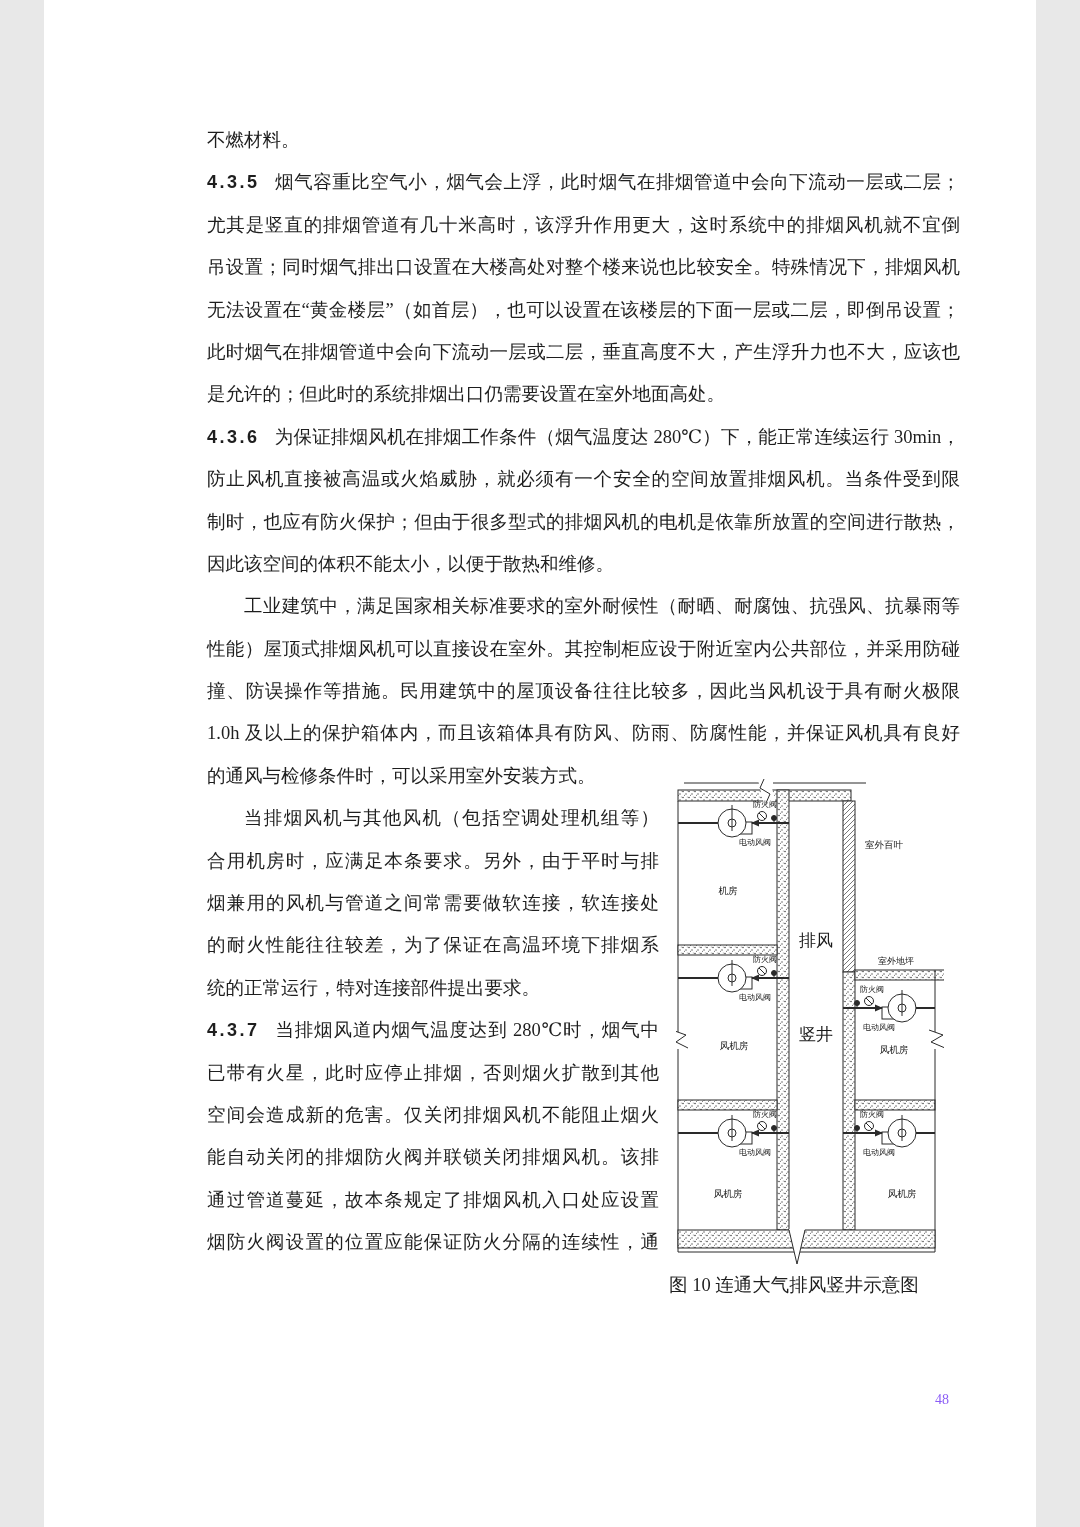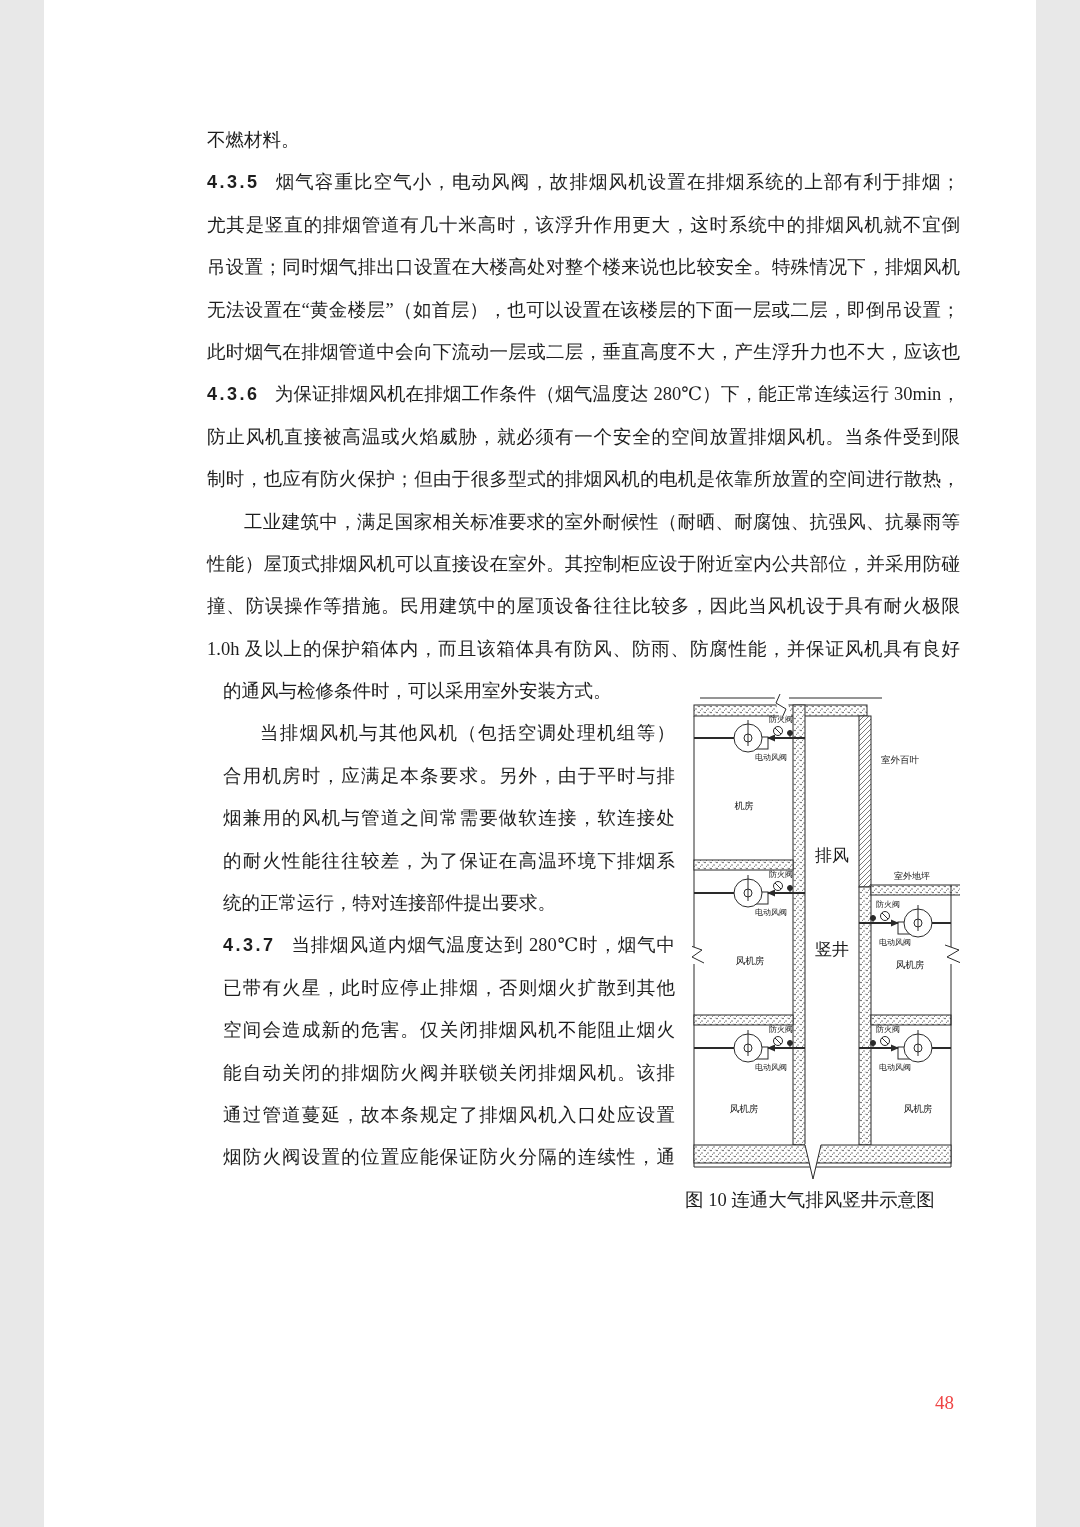--- a/index.html
+++ b/index.html
@@ -23,56 +23,58 @@
   .line.pend{text-align-last:left;}
   .line.indent{text-indent:37px;}
   b.sec{
     font-family:"Liberation Sans","DejaVu Sans",sans-serif;
     font-weight:bold;
     font-size:18px;
     letter-spacing:2.5px;
     margin-right:15px;
   }
   .wrap-region{display:flex;}
-  .left-col{width:452px;margin-left:16px;}
+  .left-col{width:452px;}
   .left-col .line{width:452px;}
   .figure-col{width:301px;}
   .figure-col svg{display:block;margin:23px 0 0 17px;}
   .caption{
     margin-top:2px;
     width:290px;
     margin-left:10px;
     font-size:18.5px;
     line-height:26px;
     color:#1e1e1e;
   }
   .page-number{
     position:absolute;
     left:891px;top:1392px;
-    font-size:19px;
-    color:#ef4444;
+    font-size:14px;
+    color:#8b5cf6;
   }
   svg text{fill:#1a1a1a;font-family:"Liberation Serif","DejaVu Serif",serif;}
 </style>
 </head>
 <body>
 
 <div class="page">
   <div class="content">
 
     <div>
       <div class="line pend">不燃材料。</div>
-      <div class="line"><b class="sec">4.3.5</b><span>烟气容重比空气小，电动风阀，故排烟风机设置在排烟系统的上部有利于排烟；</span></div>
+      <div class="line"><b class="sec">4.3.5</b><span>烟气容重比空气小，烟气会上浮，此时烟气在排烟管道中会向下流动一层或二层；</span></div>
       <div class="line">尤其是竖直的排烟管道有几十米高时，该浮升作用更大，这时系统中的排烟风机就不宜倒</div>
       <div class="line">吊设置；同时烟气排出口设置在大楼高处对整个楼来说也比较安全。特殊情况下，排烟风机</div>
       <div class="line">无法设置在“黄金楼层”（如首层），也可以设置在该楼层的下面一层或二层，即倒吊设置；</div>
       <div class="line">此时烟气在排烟管道中会向下流动一层或二层，垂直高度不大，产生浮升力也不大，应该也</div>
+      <div class="line pend">是允许的；但此时的系统排烟出口仍需要设置在室外地面高处。</div>
       <div class="line"><b class="sec">4.3.6</b><span>为保证排烟风机在排烟工作条件（烟气温度达 280℃）下，能正常连续运行 30min，</span></div>
       <div class="line">防止风机直接被高温或火焰威胁，就必须有一个安全的空间放置排烟风机。当条件受到限</div>
       <div class="line">制时，也应有防火保护；但由于很多型式的排烟风机的电机是依靠所放置的空间进行散热，</div>
+      <div class="line pend">因此该空间的体积不能太小，以便于散热和维修。</div>
       <div class="line indent">工业建筑中，满足国家相关标准要求的室外耐候性（耐晒、耐腐蚀、抗强风、抗暴雨等</div>
       <div class="line">性能）屋顶式排烟风机可以直接设在室外。其控制柜应设于附近室内公共部位，并采用防碰</div>
       <div class="line">撞、防误操作等措施。民用建筑中的屋顶设备往往比较多，因此当风机设于具有耐火极限</div>
       <div class="line">1.0h 及以上的保护箱体内，而且该箱体具有防风、防雨、防腐性能，并保证风机具有良好</div>
     </div>
 
     <div class="wrap-region">
       <div class="left-col">
         <div class="line pend">的通风与检修条件时，可以采用室外安装方式。</div>
         <div class="line indent">当排烟风机与其他风机（包括空调处理机组等）</div>

